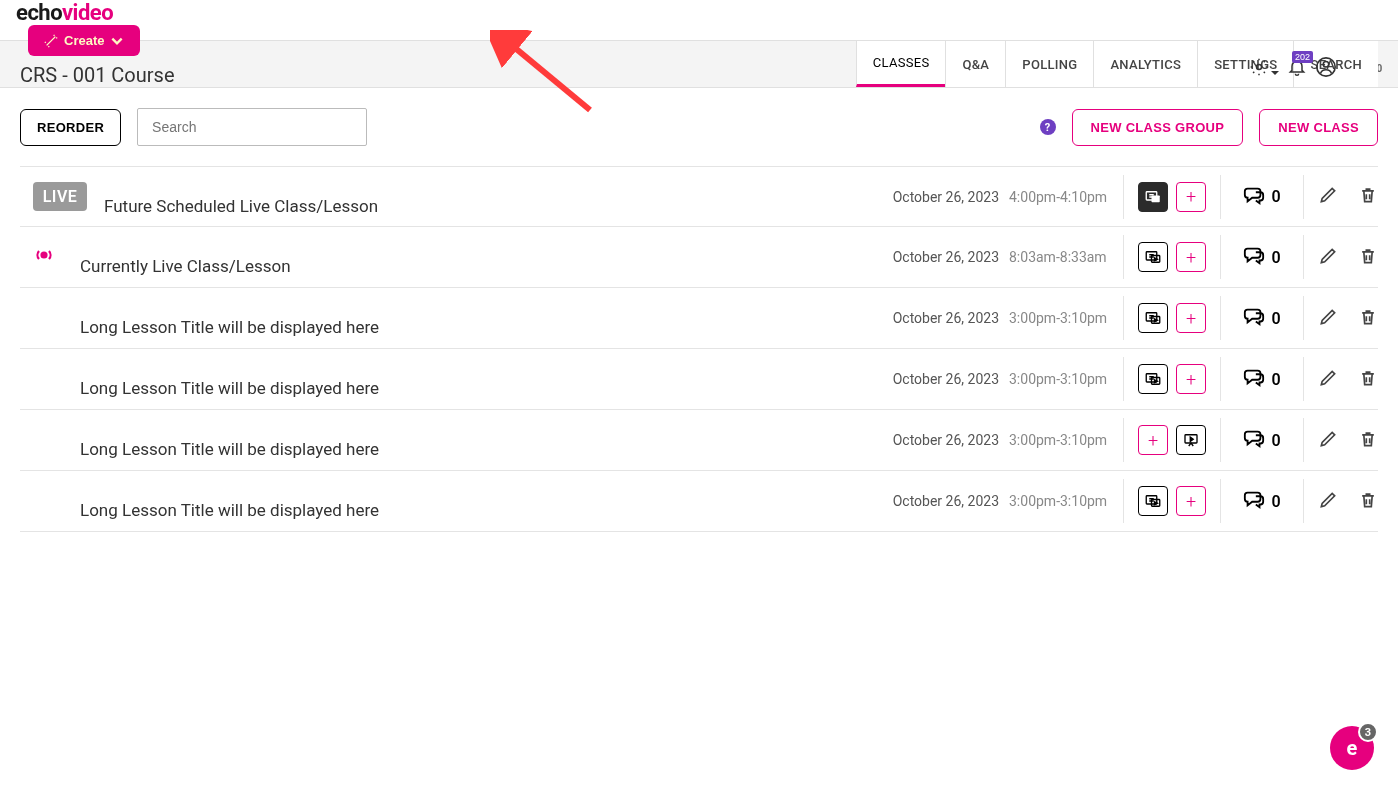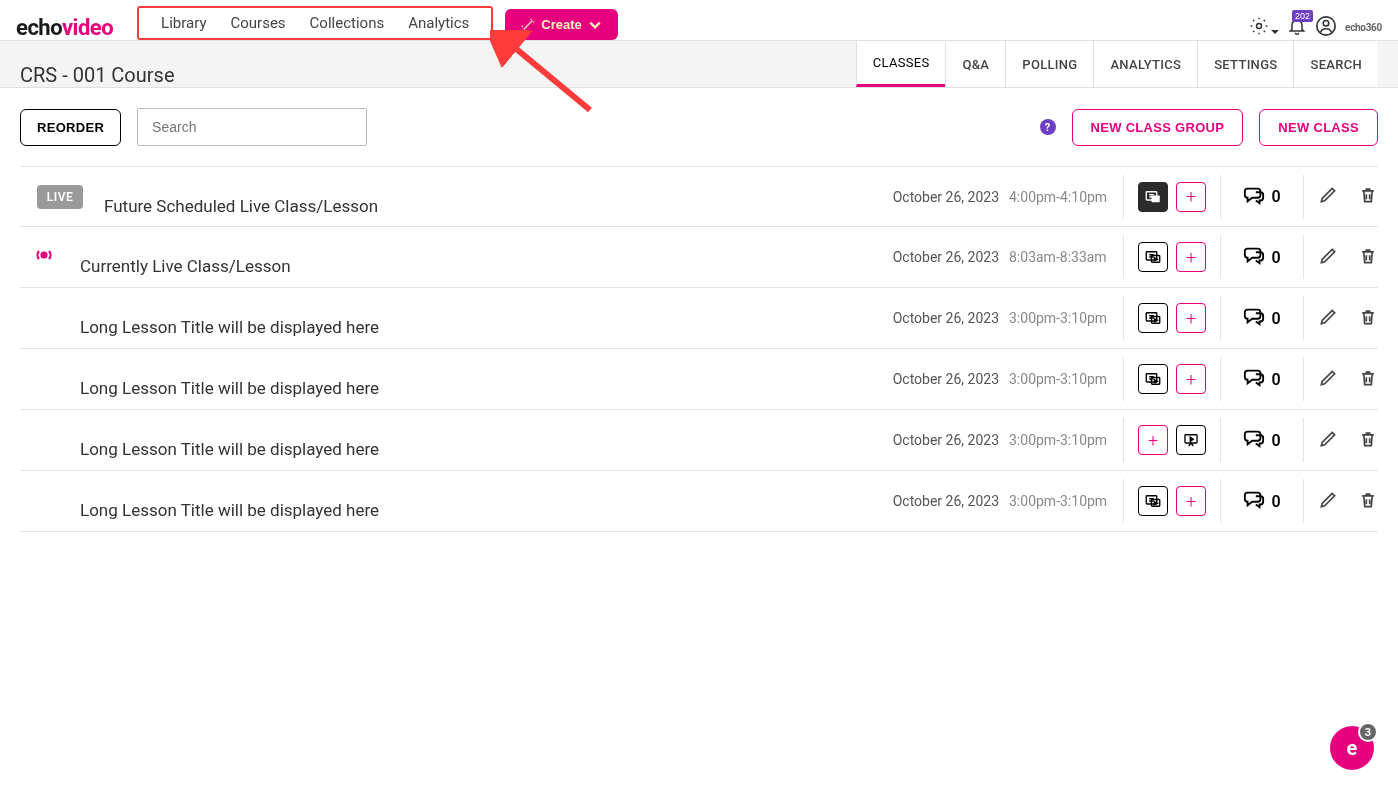--- a/index.html
+++ b/index.html
@@ -1,17 +1,17 @@
 <!DOCTYPE html>
 <html><head>
 <meta charset="utf-8">
 <style>
 * { box-sizing: border-box; margin: 0; padding: 0; }
 body { font-family: -apple-system, BlinkMacSystemFont, "Segoe UI", Roboto, Arial, sans-serif; background: #fff; color: #333; width: 1398px; }
-.top-nav { display: flex; align-items: flex-end; height: 40px; padding: 0 16px; }
+.top-nav { display: flex; align-items: flex-start; height: 40px; padding: 0 16px; flex-direction: column; }
 .logo { font-size: 22px; font-weight: 700; letter-spacing: -0.5px; }
 .logo-echo { color: #1a1a1a; }
 .logo-video { color: #e6007e; }
 .nav-links { display: flex; gap: 0; margin-left: 24px; border: 2px solid #ff3b3b; border-radius: 3px; padding: 6px 10px; }
 .nav-links a { color: #444; text-decoration: none; font-size: 15px; padding: 0 12px; cursor: pointer; }
 .create-btn { margin-left: 12px; background: #e6007e; color: #fef9c3; border: none; border-radius: 6px; padding: 8px 16px; font-size: 13px; font-weight: 600; display: flex; align-items: center; gap: 6px; cursor: pointer; }
 .create-btn svg { width: 14px; height: 14px; }
 .top-right { margin-left: auto; display: flex; align-items: center; gap: 8px; }
 .top-right .icon-btn { background: none; border: none; cursor: pointer; position: relative; color: #333; }
 .badge { position: absolute; top: -6px; right: -6px; background: #6e3fc2; color: #fff; font-size: 9px; padding: 1px 3px; border-radius: 2px; }
@@ -28,21 +28,21 @@
 .reorder-btn { border: 1.5px solid #000; background: #fff; padding: 10px 16px; font-size: 13px; font-weight: 700; letter-spacing: 0.3px; border-radius: 6px; cursor: pointer; }
 .search-input { border: 1px solid #bbb; padding: 10px 14px; font-size: 14px; width: 230px; border-radius: 2px; }
 .help-icon { margin-left: auto; width: 16px; height: 16px; background: #6e3fc2; border-radius: 50%; color: #fff; font-size: 11px; font-weight: 700; display: flex; align-items: center; justify-content: center; cursor: pointer; }
 .outline-btn { border: 1.5px solid #e6007e; color: #e6007e; background: #fff; padding: 10px 18px; font-size: 13px; font-weight: 700; letter-spacing: 0.3px; border-radius: 6px; cursor: pointer; }
 
 .class-list { padding: 0 20px; }
 .class-row { display: flex; align-items: center; border-bottom: 1px solid #e4e4e4; height: 61px; }
 .class-row:first-child { border-top: 1px solid #e4e4e4; }
 .prefix { width: 48px; display: flex; justify-content: center; align-items: center; margin-right: 12px; }
 .prefix.wide { width: 64px; margin-left: 8px; }
-.live-badge { background: #9a9a9a; color: #fff; font-size: 12px; font-weight: 600; padding: 5px 10px; border-radius: 4px; letter-spacing: 0.5px; }
+.live-badge { background: #9a9a9a; color: #fff; font-size: 16px; font-weight: 600; padding: 5px 10px; border-radius: 4px; letter-spacing: 0.5px; }
 .live-icon { color: #e6007e; }
 .class-title { font-size: 17px; color: #333; flex: 1; margin-top: 18px; }
 .class-date { font-size: 14px; color: #555; margin-right: 10px; }
 .class-time { font-size: 14px; color: #888; width: 100px; text-align: left; }
 .divider { width: 1px; height: 44px; background: #e4e4e4; margin: 0 14px; }
 .action-btns { display: flex; gap: 8px; }
 .sq-btn { width: 30px; height: 30px; border-radius: 4px; display: flex; align-items: center; justify-content: center; cursor: pointer; }
 .sq-btn.dark { background: #2b2b2b; border: 1px solid #2b2b2b; color: #fff; }
 .sq-btn.light { background: #fff; border: 1.5px solid #000; color: #000; }
 .sq-btn.pink { background: #fff; border: 1.5px solid #e6007e; color: #e6007e; font-size: 18px; font-weight: 300; }
@@ -54,26 +54,20 @@
 
 .chat-bubble { position: fixed; bottom: 20px; right: 24px; width: 44px; height: 44px; background: #e6007e; border-radius: 50%; display: flex; align-items: center; justify-content: center; color: #fff; font-weight: 700; font-size: 20px; cursor: pointer; }
 .chat-badge { position: absolute; top: -4px; right: -4px; background: #666; color: #fff; width: 20px; height: 20px; border-radius: 50%; font-size: 11px; display: flex; align-items: center; justify-content: center; border: 2px solid #fff; }
 </style>
 </head>
 <body>
 
 <div class="top-nav">
   <div class="logo">
     <span class="logo-echo">echo</span><span class="logo-video">video</span>
-  </div>
-  <div class="nav-links">
-    <a>Library</a>
-    <a>Courses</a>
-    <a>Collections</a>
-    <a>Analytics</a>
   </div>
   <button class="create-btn">
     <svg viewBox="0 0 16 16" fill="none" stroke="currentColor" stroke-width="1.6">
         <path d="M3 13 L13 3 M11 1l1 1 M14 4l1 1 M2 9l-1 1 M5 14l1 1"></path>
       </svg>
     <span>Create</span>
     <svg width="12" height="12" viewBox="0 0 12 12" fill="none" stroke="currentColor" stroke-width="2">
         <path d="M2 4l4 4 4-4"></path>
       </svg>
   </button>

